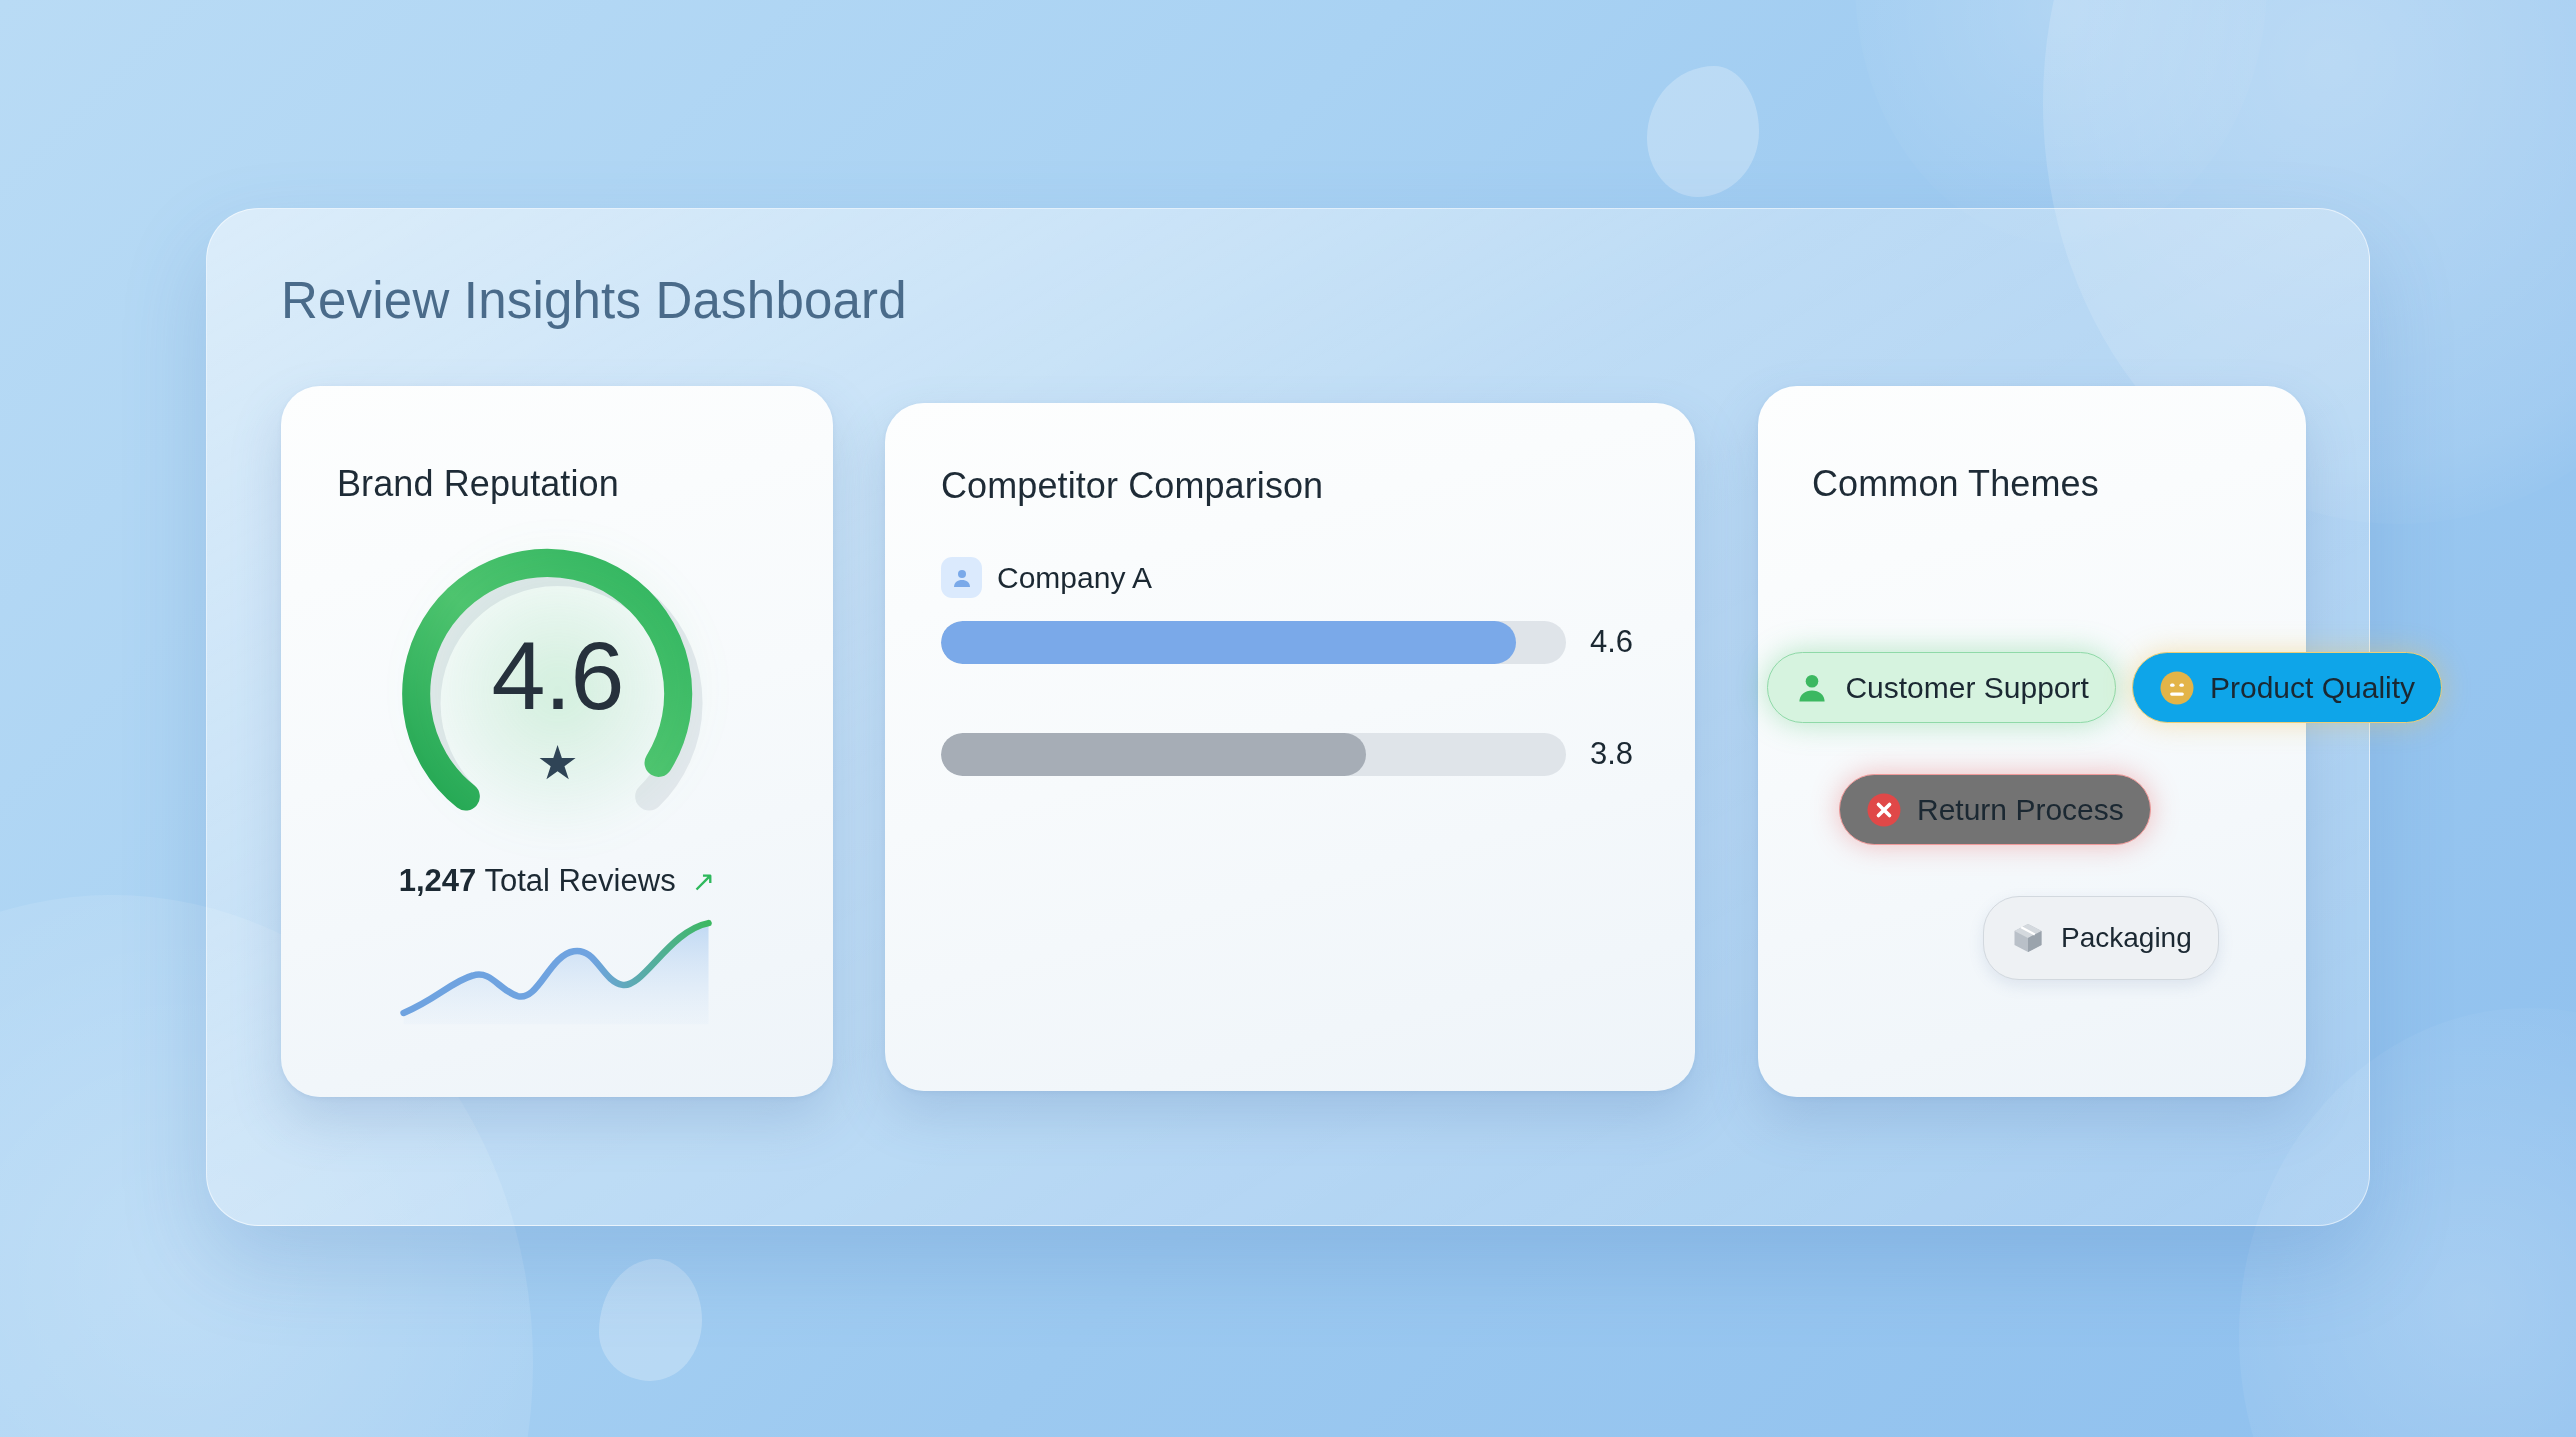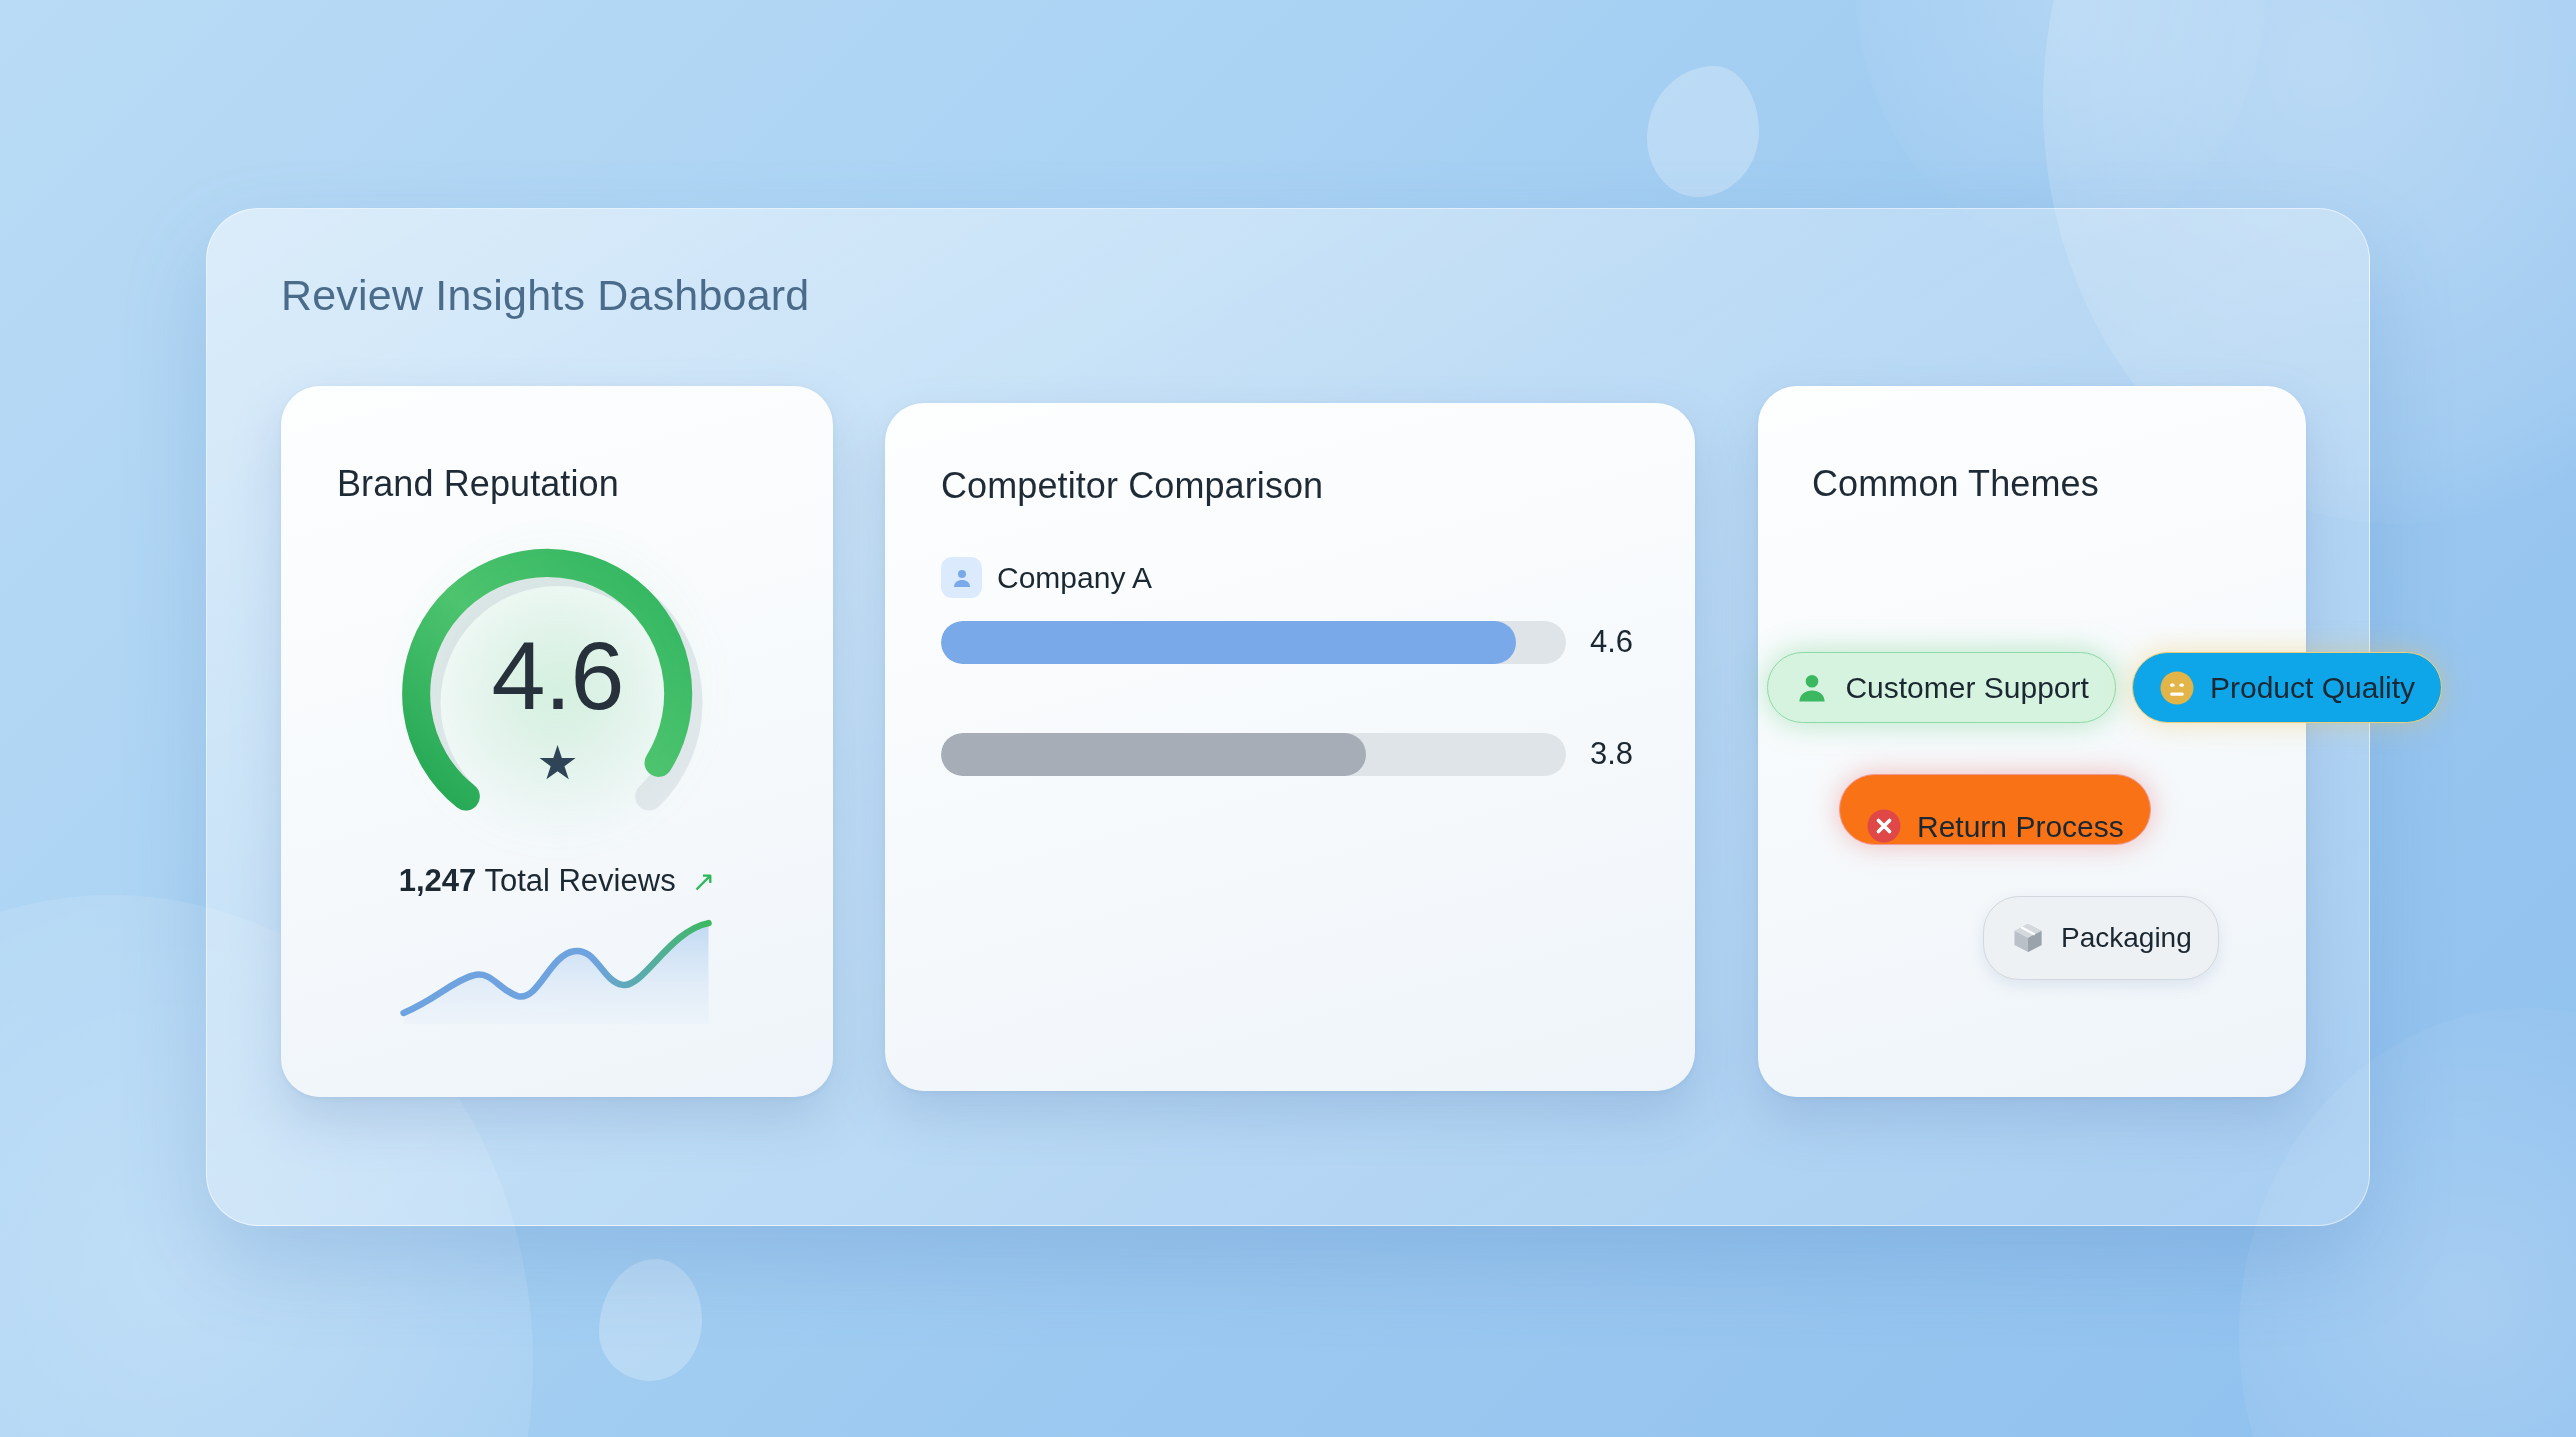--- a/index.html
+++ b/index.html
@@ -54,21 +54,21 @@
     left: 206px; top: 208px;
     width: 2164px; height: 1018px;
     border-radius: 52px;
     background: linear-gradient(150deg, rgba(255,255,255,.52) 0%, rgba(255,255,255,.30) 42%, rgba(255,255,255,.20) 100%);
     border: 0.9px solid rgba(255,255,255,.55);
     box-shadow: 0 37px 84px rgba(70,120,180,.22);
   }
   .dash-title {
     position: absolute;
     left: 281px; top: 271px;
-    font-size: 43px;
+    font-size: 51px;
     font-weight: 400;
     color: #4a6b8a;
     letter-spacing: 0.2px;
   }
 
   
   .card {
     position: absolute;
     border-radius: 39px;
     background: linear-gradient(165deg, #fdfefe 0%, #f7fafc 48%, #eef4f9 100%);
@@ -141,21 +141,21 @@
     padding: 0 26px; height: 71px;
     border-radius: 36px;
     font-size: 30px; color: #1b2832;
     white-space: nowrap;
   }
   .chip .chip-ico { width: 36px; height: 36px; flex: 0 0 36px; }
   .chip .chip-ico svg { width: 36px; height: 36px; display: block; }
 
   .chip-green  { background: #d6f3df; border: 1.4px solid #8fd9a8; box-shadow: 0 0 30px rgba(74,200,110,.40); }
   .chip-yellow { background: #0ea5e9; border: 1.4px solid #ecce78; box-shadow: 0 0 28px rgba(234,190,80,.42); }
-  .chip-red    { background: #f97316; border: 1.4px solid #f09a9a; box-shadow: 0 0 28px rgba(228,90,90,.38); align-items: flex-end; }
+  .chip-red    { background: #737373; border: 1.4px solid #f09a9a; box-shadow: 0 0 28px rgba(228,90,90,.38); }
   .chip-gray   { background: #eef1f4; border: 1.4px solid #d2d8de; box-shadow: 0 5.6px 15px rgba(90,120,160,.14); }
 
   #chip-0 { left: 94px; top: 0px;   font-size: 34px; height: 79px; }
   #chip-1 { left: 9.4px;  top: 126px; }
   #chip-2 { left: 374px; top: 126px; }
   #chip-3 { left: 81px;  top: 248px; }
   #chip-4 { left: 225px; top: 370px; font-size: 28px; height: 84px; }
 </style>
 </head>
 <body>

